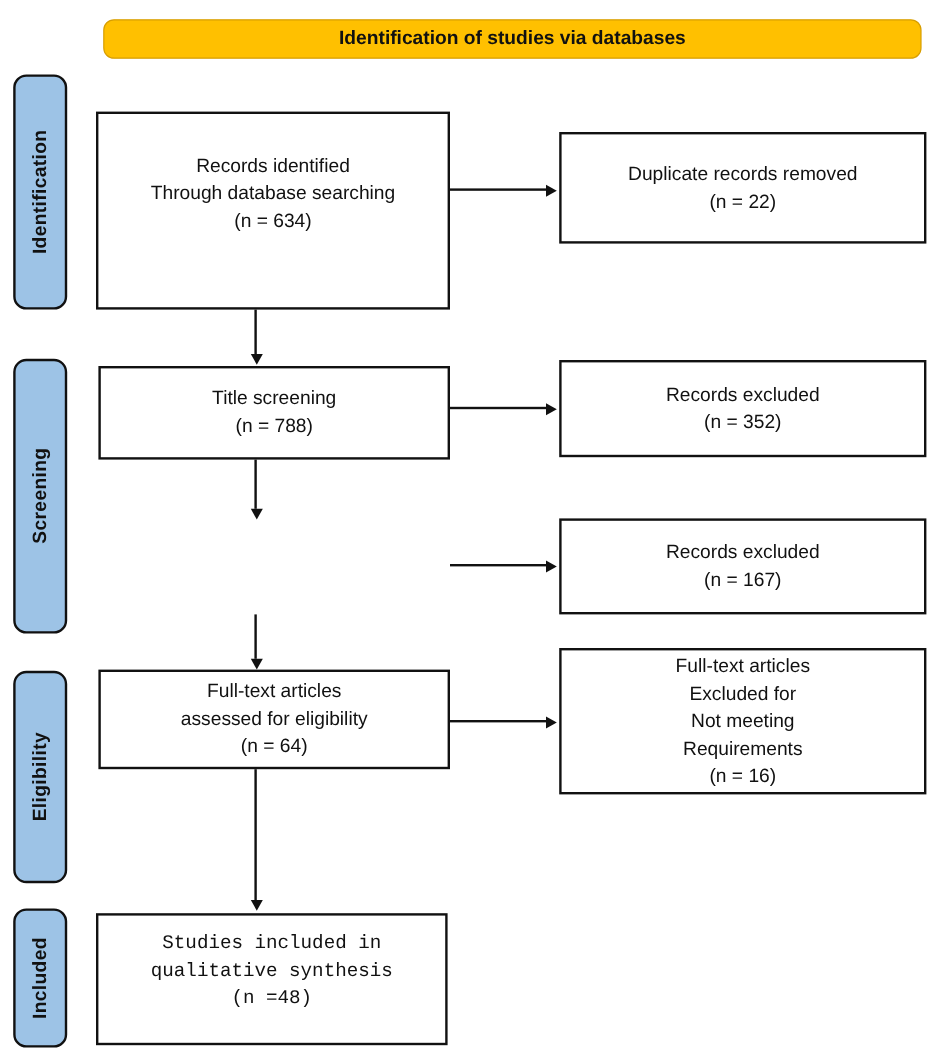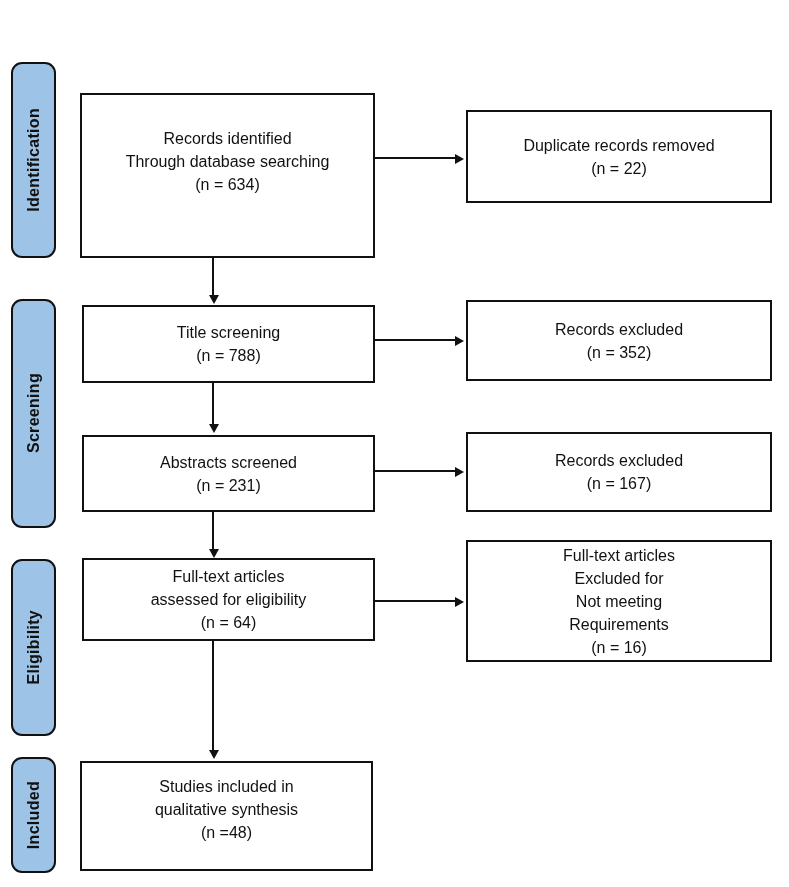--- a/index.html
+++ b/index.html
@@ -43,20 +43,23 @@
   .harrow::after{
     content:"";position:absolute;right:-9px;top:-5px;
     border:5px solid transparent;border-right:none;border-left:9px solid var(--line);
   }
 </style>
 </head>
 <body>
 
 <div class="canvas">
 
+  <div class="banner">
+    <span>Identification of studies via databases</span>
+  </div>
 
   <div class="stage" style="left:11px;top:62px;width:45px;height:196px;">
     <span>Identification</span>
   </div>
   <div class="stage" style="left:11px;top:299px;width:45px;height:229px;">
     <span>Screening</span>
   </div>
   <div class="stage" style="left:11px;top:559px;width:45px;height:177px;">
     <span>Eligibility</span>
   </div>
@@ -66,30 +69,26 @@
 
   <div class="fbox" style="left:80px;top:93px;width:295px;height:165px;padding-bottom:28px;">
     <span>Records identified
 Through database searching
 (n = 634)</span>
   </div>
   <div class="fbox" style="left:82px;top:305px;width:293px;height:78px;">
     <span>Title screening
 (n = 788)</span>
   </div>
-  <div class="fbox" style="left:82px;top:435px;width:293px;height:77px;">
-    <span>Abstracts screened
-(n = 231)</span>
-  </div>
   <div class="fbox" style="left:82px;top:558px;width:293px;height:83px;">
     <span>Full-text articles
 assessed for eligibility
 (n = 64)</span>
   </div>
-  <div class="fbox" style="left:80px;top:761px;width:293px;height:110px;padding-bottom:14px;">
+  <div class="fbox" style="left:80px;top:761px;width:293px;height:110px;padding-bottom:14px;font-family:Liberation Mono, monospace;">
     <span>Studies included in
 qualitative synthesis
 (n =48)</span>
   </div>
 
   <div class="fbox" style="left:466px;top:110px;width:306px;height:93px;">
     <span>Duplicate records removed
 (n = 22)</span>
   </div>
   <div class="fbox" style="left:466px;top:300px;width:306px;height:81px;">

